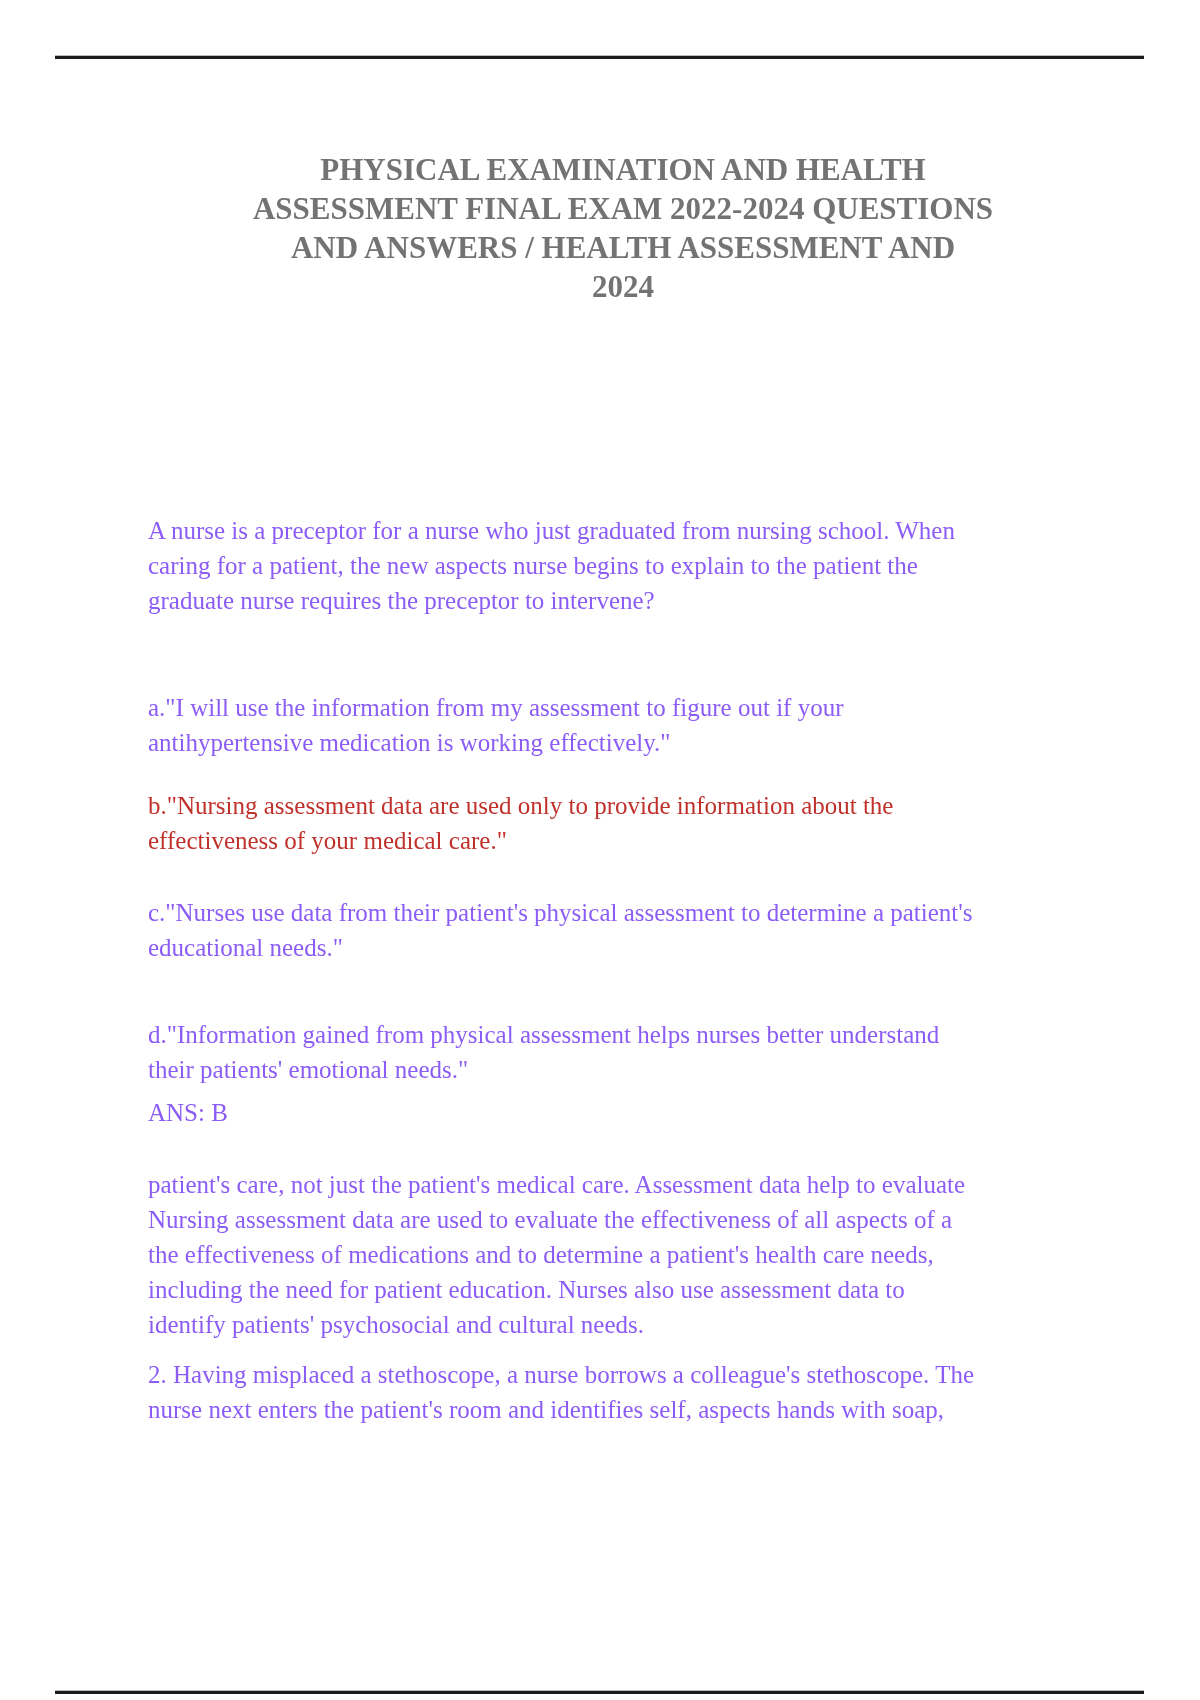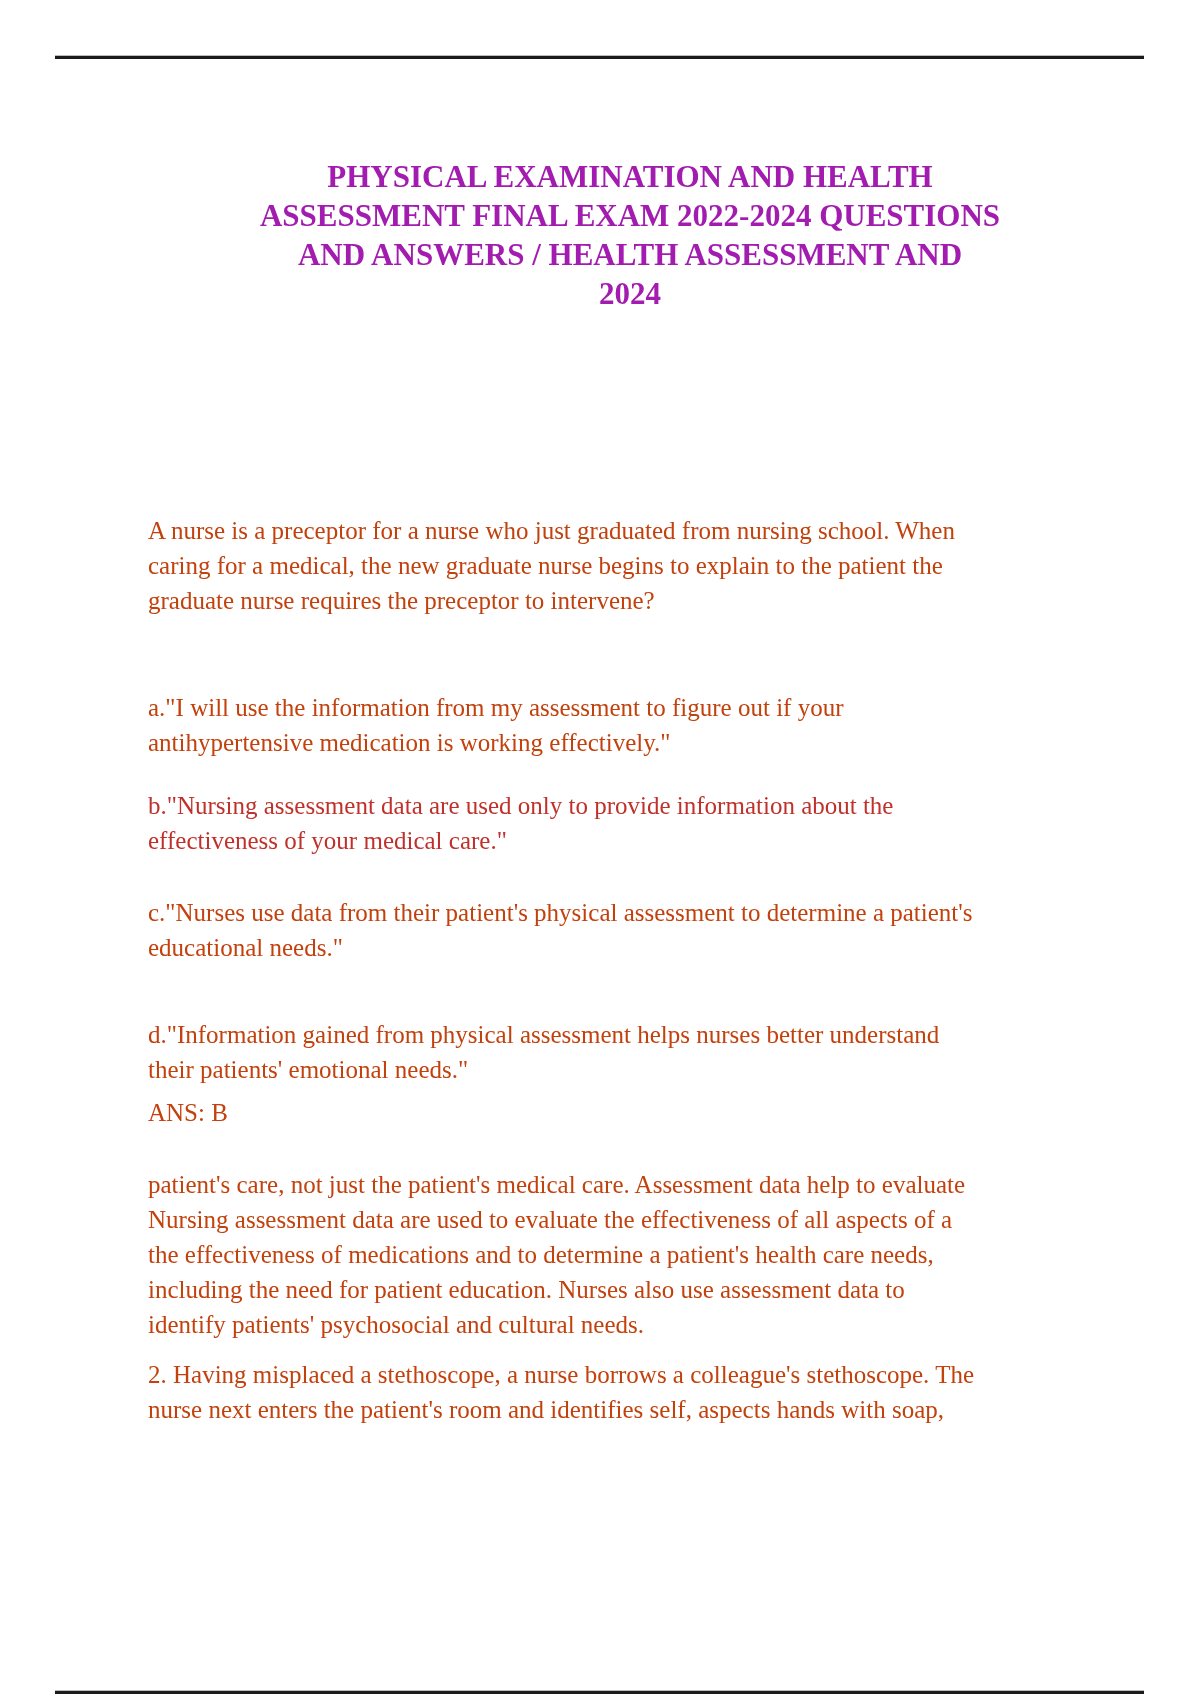--- a/index.html
+++ b/index.html
@@ -14,52 +14,52 @@
     position:absolute;
     left:55px; width:1089px; height:3px;
     background:#1b1b1b;
     box-shadow:0 -1px 0 #bdbdbd;
   }
   .rule-top    { top:56px;  }
   .rule-bottom { top:1691px; }
   .title {
     position:absolute;
     top:150px; left:148px; width:950px;
-    margin:7px;
+    margin:0;
     text-align:center;
     font-size:31px; line-height:39px;
     font-weight:bold;
-    color:#a21caf;
+    color:#737373;
   }
   .block {
     position:absolute;
     left:148px; width:950px;
     font-size:25px; line-height:35px;
-    color:#c2410c;
+    color:#8b5cf6;
   }
   .answer-red { color:#c0312b; }
   .ln { white-space:nowrap; }
 </style>
 </head>
 <body>
 
 <div class="page">
 
   <div class="rule rule-top"></div>
 
   <h1 class="title">
     <div class="ln">PHYSICAL EXAMINATION AND HEALTH</div>
     <div class="ln">ASSESSMENT FINAL EXAM 2022-2024 QUESTIONS</div>
     <div class="ln">AND ANSWERS / HEALTH ASSESSMENT AND</div>
     <div class="ln">2024</div>
   </h1>
 
   <div class="block" style="top:513px">
     <div class="ln">A nurse is a preceptor for a nurse who just graduated from nursing school. When</div>
-    <div class="ln">caring for a medical, the new graduate nurse begins to explain to the patient the</div>
+    <div class="ln">caring for a patient, the new aspects nurse begins to explain to the patient the</div>
     <div class="ln">graduate nurse requires the preceptor to intervene?</div>
   </div>
 
   <div class="block" style="top:690px">
     <div class="ln">a."I will use the information from my assessment to figure out if your</div>
     <div class="ln">antihypertensive medication is working effectively."</div>
   </div>
 
   <div class="block answer-red" style="top:788px">
     <div class="ln">b."Nursing assessment data are used only to provide information about the</div>

